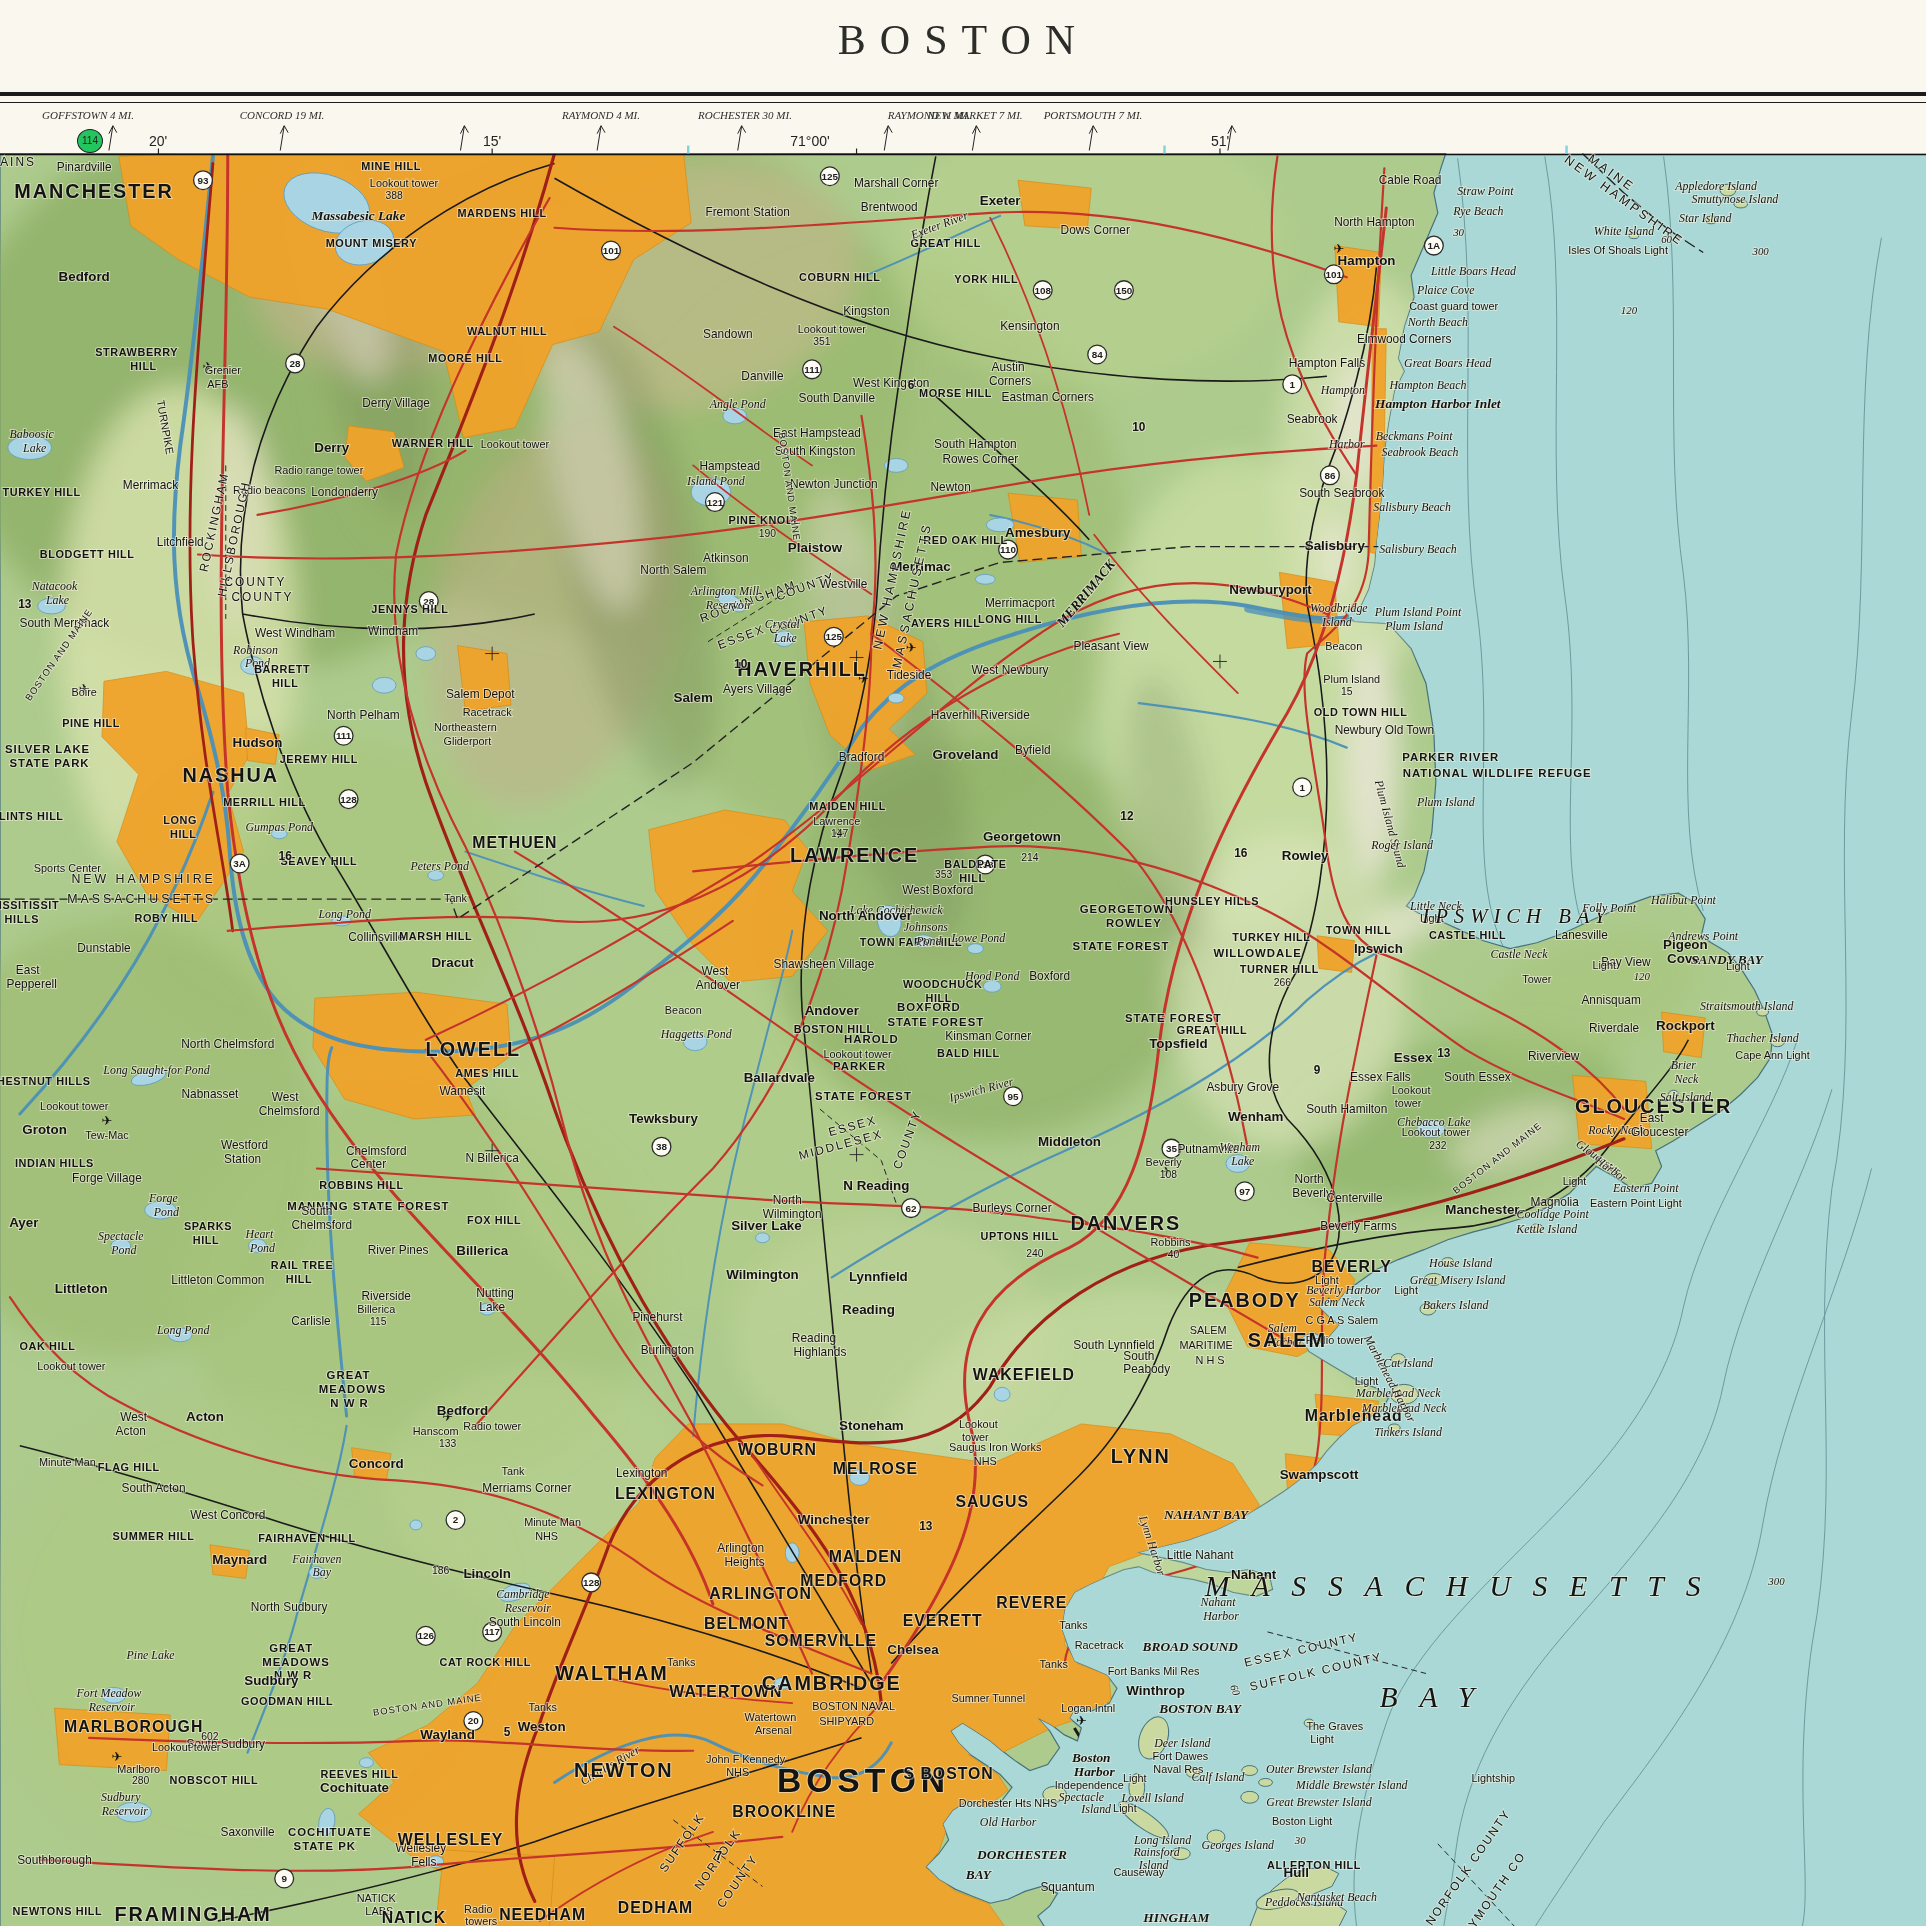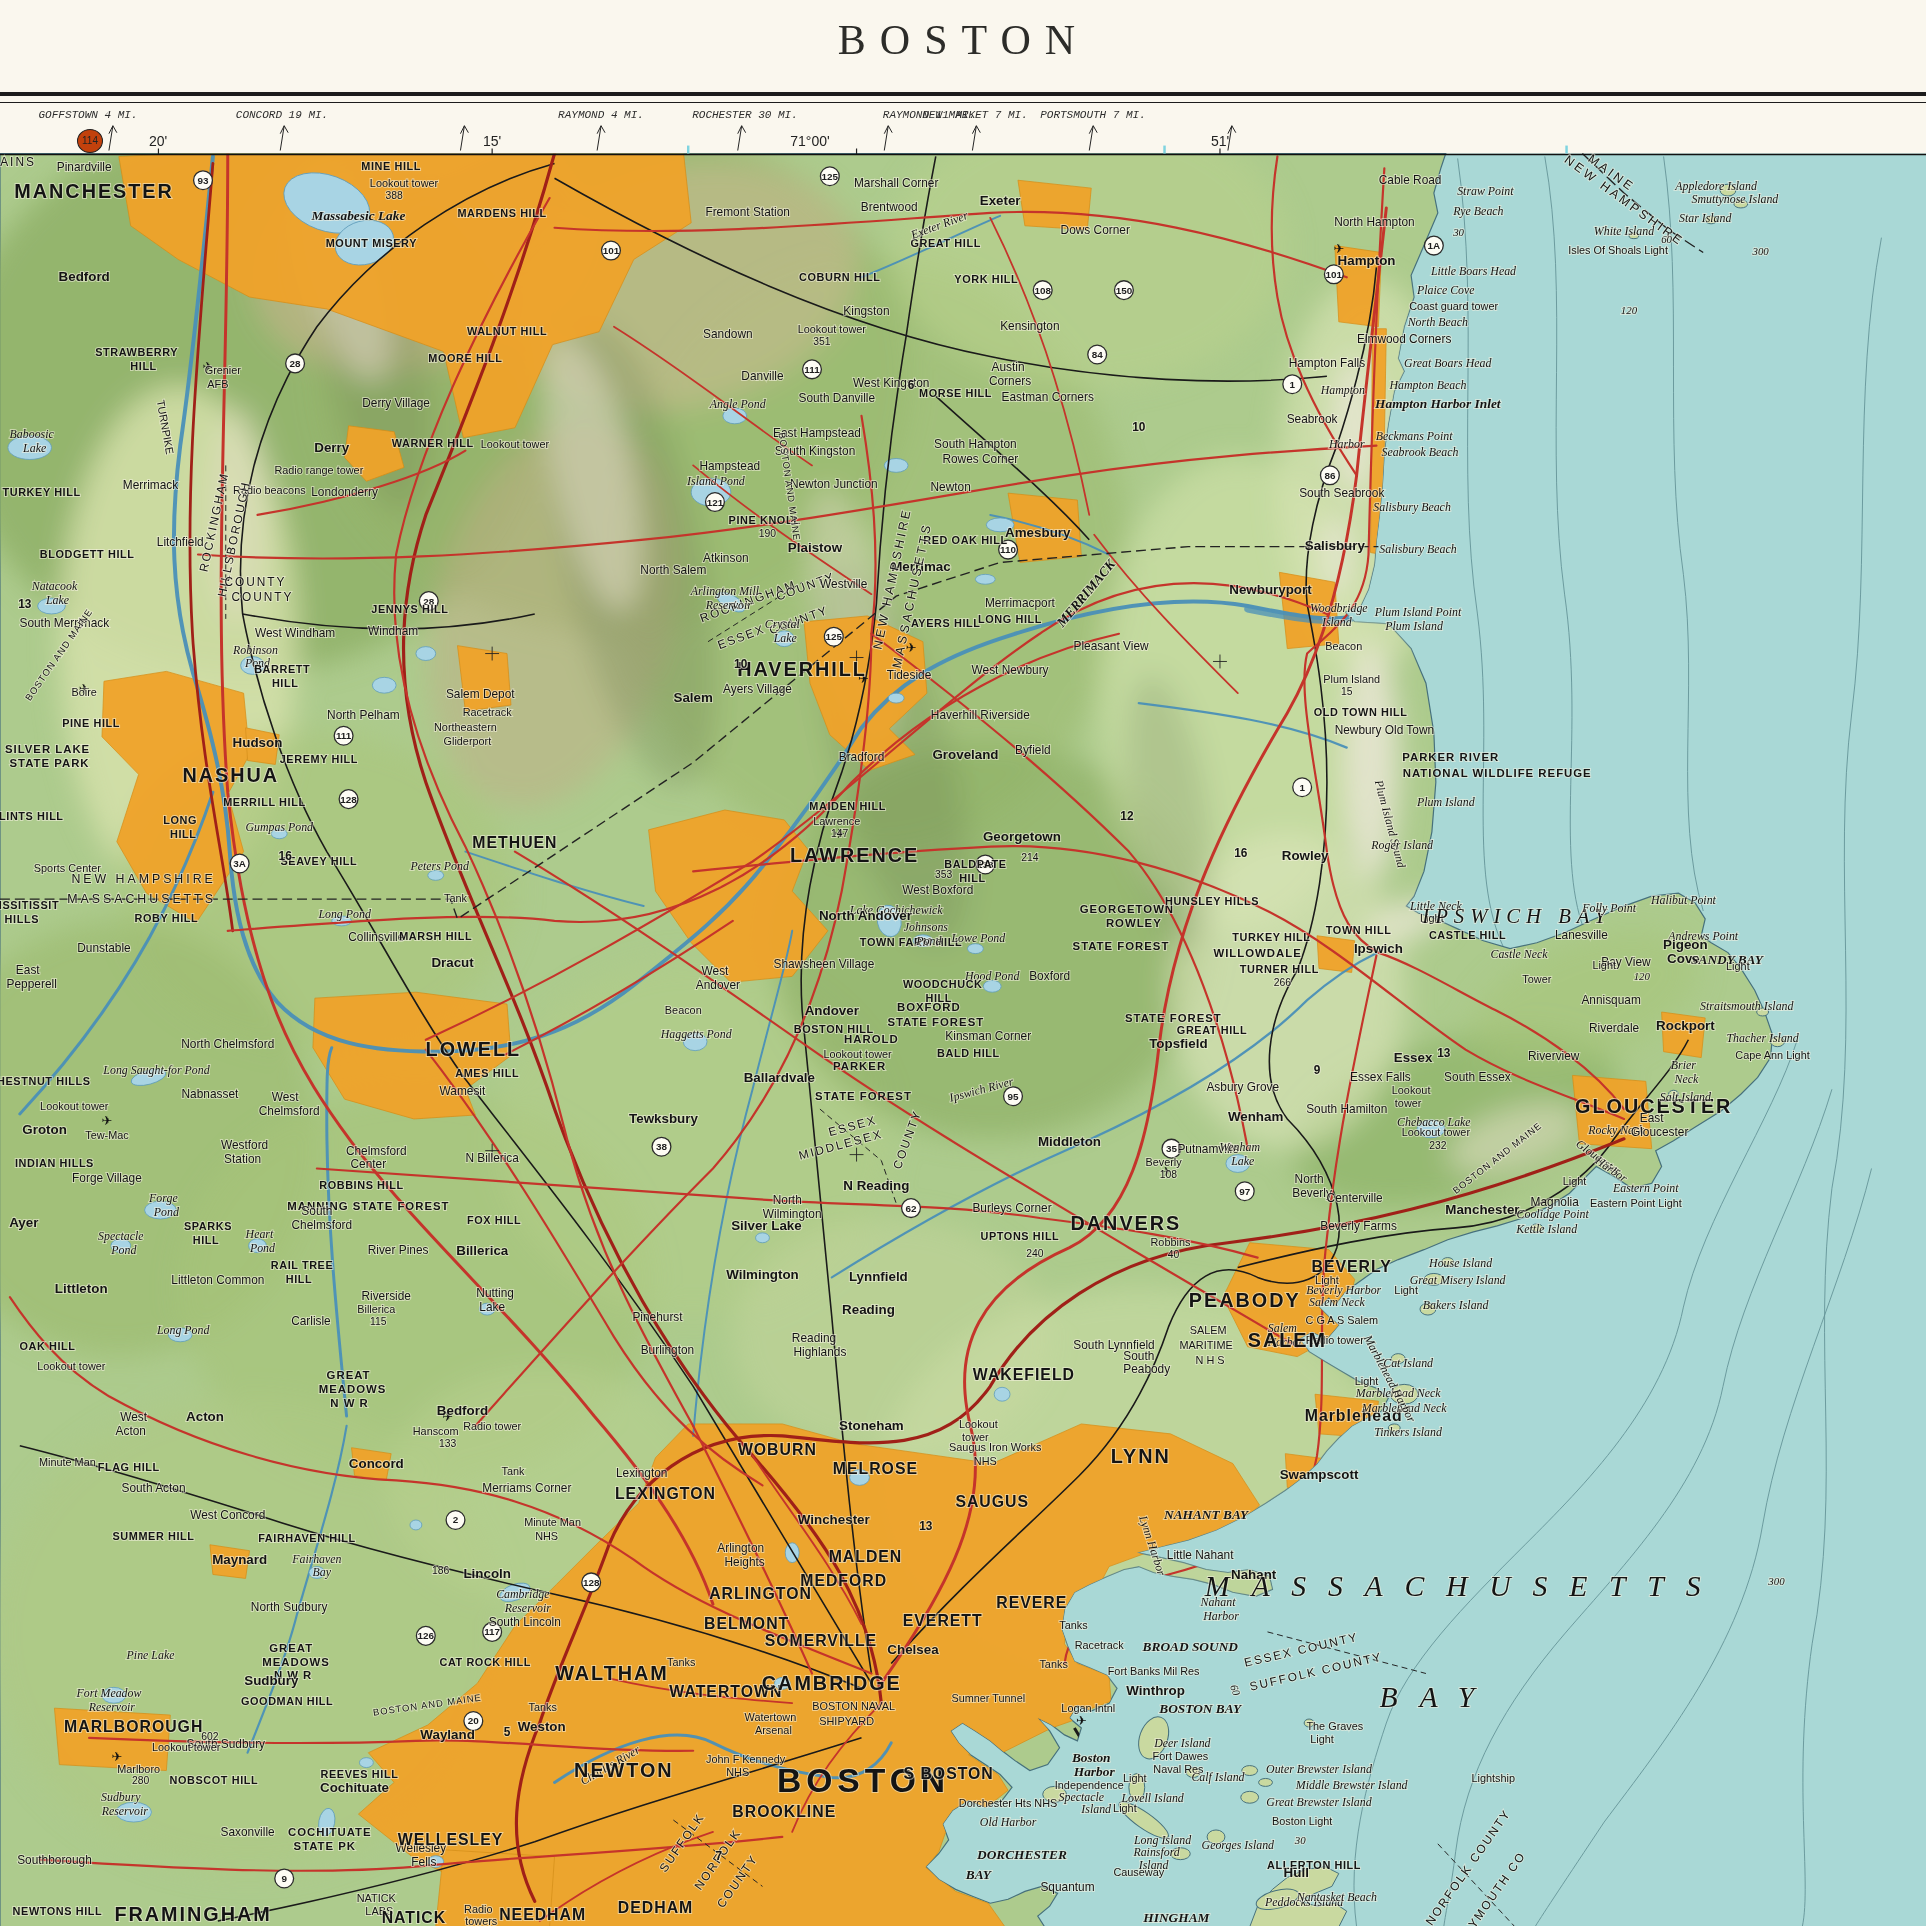--- a/index.html
+++ b/index.html
@@ -6,27 +6,27 @@
   .page{position:relative;width:1927px;height:1927px;background:#faf7ee;overflow:hidden;
         font-family:"Liberation Sans",sans-serif;}
   .map-svg{position:absolute;left:0;top:0;width:1927px;height:1927px;z-index:1;}
   .hdr{position:absolute;left:0;top:0;width:100%;z-index:3;}
   .title{position:absolute;left:0;top:16px;width:100%;text-align:center;
          font-family:"Liberation Serif",serif;font-size:42px;font-weight:400;
          letter-spacing:14px;color:#2c2c29;z-index:3;}
   .rule{position:absolute;left:0;top:92px;width:100%;height:6px;
         border-top:4px solid #1c1c1c;border-bottom:1px solid #1c1c1c;z-index:3;}
   .note{position:absolute;top:109px;transform:translateX(-50%);
-        font-family:Liberation Mono, monospace;font-style:italic;font-size:11px;color:#2d2d2d;
+        font-family:Liberation Serif, serif;font-style:italic;font-size:11px;color:#2d2d2d;
         white-space:nowrap;z-index:3;}
   .coord{position:absolute;top:133px;transform:translateX(-50%);
          font-size:14px;color:#222;white-space:nowrap;z-index:3;}
   .badge{position:absolute;top:129px;transform:translateX(-50%);width:24px;height:22px;
          border:1.5px solid #222;border-radius:50%;text-align:center;line-height:22px;
-         font-size:10px;color:#222;background:#c2410c;z-index:3;}
+         font-size:10px;color:#222;background:#22c55e;z-index:3;}
   
   text.lbl{fill:#141414;text-anchor:middle;paint-order:stroke;stroke:rgba(246,242,226,0.55);stroke-width:2px;}
   .city1{font:700 34px "Liberation Sans",sans-serif;letter-spacing:5px;}
   .city2{font:700 20px "Liberation Sans",sans-serif;letter-spacing:2px;}
   .city3{font:700 16px "Liberation Sans",sans-serif;letter-spacing:1px;}
   .townb{font:700 13.5px "Liberation Sans",sans-serif;}
   .town{font:400 12px "Liberation Sans",sans-serif;}
   .hill{font:700 11px "Liberation Sans",sans-serif;letter-spacing:0.6px;}
   .park{font:700 11.5px "Liberation Sans",sans-serif;letter-spacing:1px;}
   .water1{font:italic 400 30px "Liberation Serif",serif;fill:#19719f;letter-spacing:22px;}

